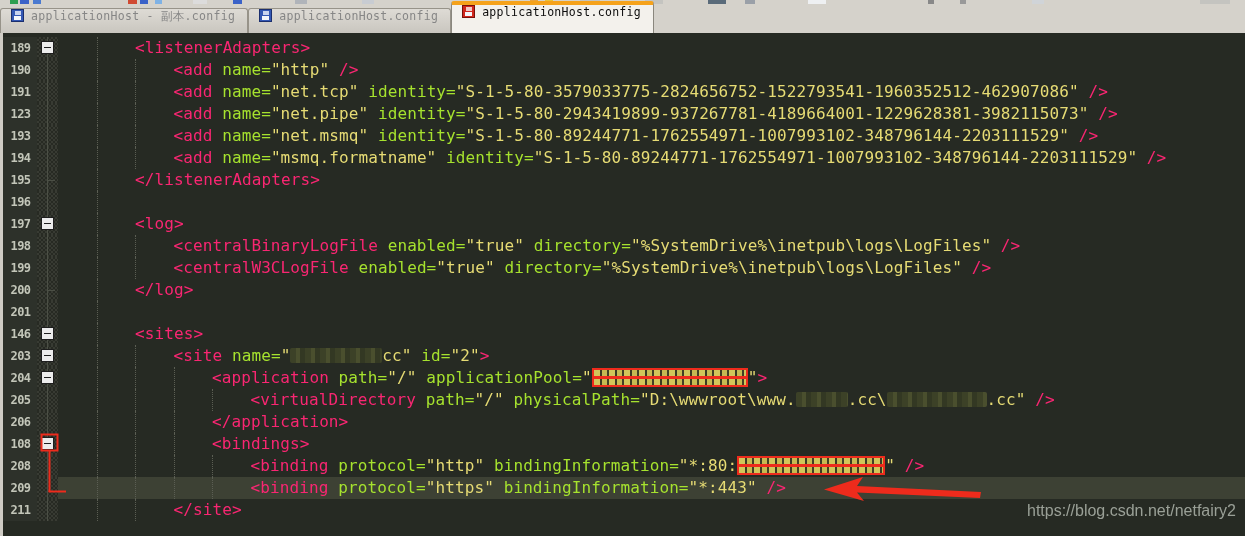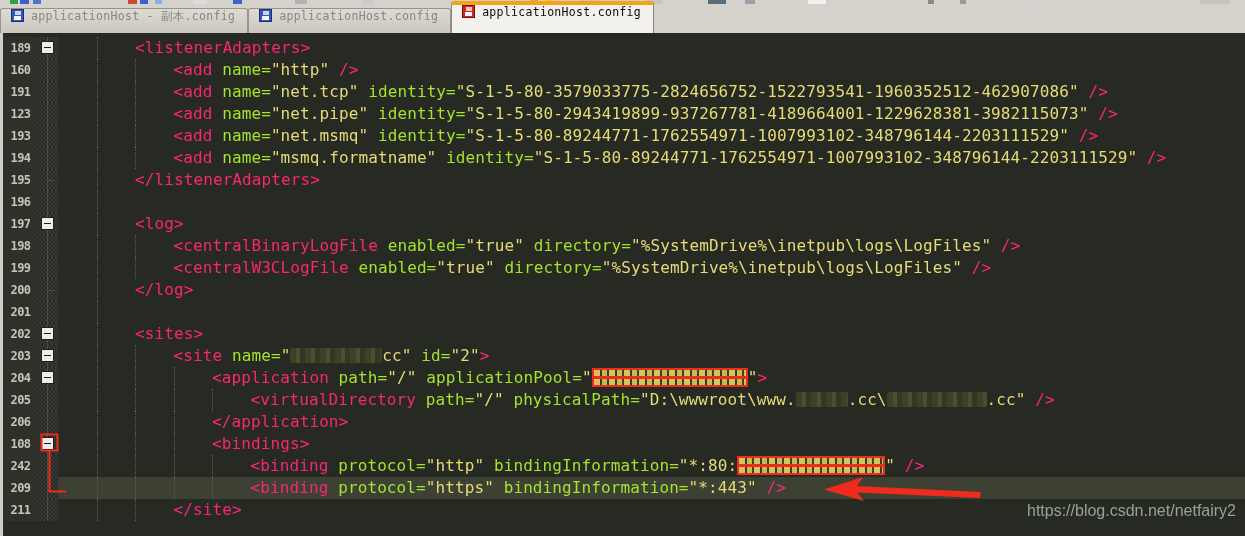--- a/index.html
+++ b/index.html
@@ -112,21 +112,21 @@
     <div class="code-area" id="code-area">
         <div class="code-line">
           <div class="ln">189</div>
           <div class="fold-cell">
             <div class="fold-vline"></div>
             <div class="fold-box"></div>
           </div>
           <div class="line-content" style="padding-left: 77.04px;"><span class="guide" style="left: 38.52px;"></span><span class="seg-tag">&lt;listenerAdapters&gt;</span></div>
         </div>
         <div class="code-line">
-          <div class="ln">160</div>
+          <div class="ln">190</div>
           <div class="fold-cell">
             <div class="fold-vline"></div>
           </div>
           <div class="line-content" style="padding-left: 115.56px;"><span class="guide" style="left: 38.52px;"></span><span class="guide" style="left: 77.04px;"></span><span class="seg-tag">&lt;add</span><span class="seg-attr"> name=</span><span class="seg-str">"http"</span><span class="seg-tag"> /&gt;</span></div>
         </div>
         <div class="code-line">
           <div class="ln">191</div>
           <div class="fold-cell">
             <div class="fold-vline"></div>
           </div>
@@ -199,21 +199,21 @@
           <div class="line-content" style="padding-left: 77.04px;"><span class="guide" style="left: 38.52px;"></span><span class="seg-tag">&lt;/log&gt;</span></div>
         </div>
         <div class="code-line">
           <div class="ln">201</div>
           <div class="fold-cell">
             <div class="fold-vline"></div>
           </div>
           <div class="line-content" style="padding-left: 77.04px;"><span class="guide" style="left: 38.52px;"></span></div>
         </div>
         <div class="code-line">
-          <div class="ln">202</div>
+          <div class="ln">146</div>
           <div class="fold-cell">
             <div class="fold-vline"></div>
             <div class="fold-box"></div>
           </div>
           <div class="line-content" style="padding-left: 77.04px;"><span class="guide" style="left: 38.52px;"></span><span class="seg-tag">&lt;sites&gt;</span></div>
         </div>
         <div class="code-line">
           <div class="ln">203</div>
           <div class="fold-cell">
             <div class="fold-vline"></div>
@@ -245,21 +245,21 @@
         </div>
         <div class="code-line">
           <div class="ln">108</div>
           <div class="fold-cell">
             <div class="fold-vline"></div>
             <div class="fold-box"></div>
           </div>
           <div class="line-content" style="padding-left: 154.08px;"><span class="guide" style="left: 38.52px;"></span><span class="guide" style="left: 77.04px;"></span><span class="guide" style="left: 115.56px;"></span><span class="seg-tag">&lt;bindings&gt;</span></div>
         </div>
         <div class="code-line">
-          <div class="ln">242</div>
+          <div class="ln">208</div>
           <div class="fold-cell">
             <div class="fold-vline"></div>
           </div>
           <div class="line-content" style="padding-left: 192.6px;"><span class="guide" style="left: 38.52px;"></span><span class="guide" style="left: 77.04px;"></span><span class="guide" style="left: 115.56px;"></span><span class="guide" style="left: 154.08px;"></span><span class="seg-tag">&lt;binding</span><span class="seg-attr"> protocol=</span><span class="seg-str">"http"</span><span class="seg-attr"> bindingInformation=</span><span class="seg-str">"*:80:</span><span class="redbox" style="width: 148px;"></span><span class="seg-str">"</span><span class="seg-tag"> /&gt;</span></div>
         </div>
         <div class="code-line hl">
           <div class="ln">209</div>
           <div class="fold-cell">
             <div class="fold-vline"></div>
           </div>

